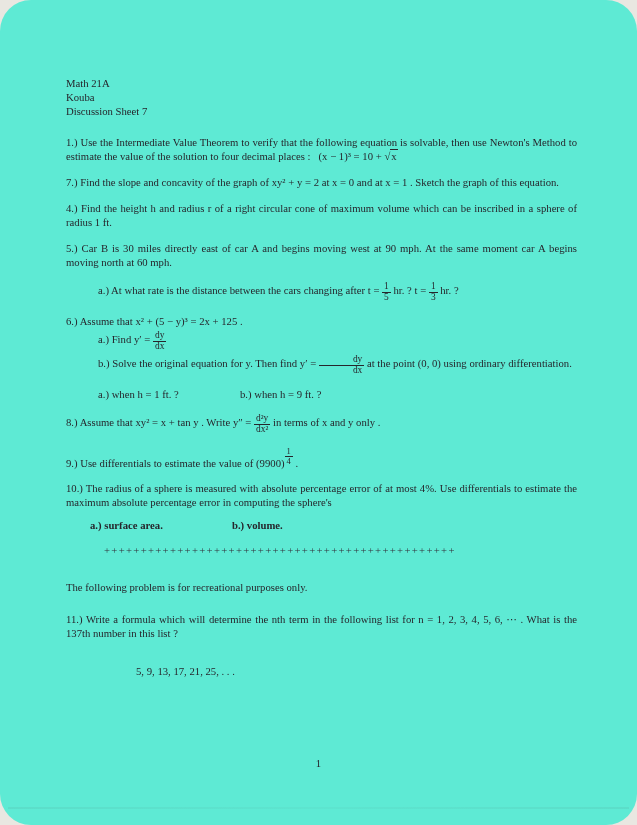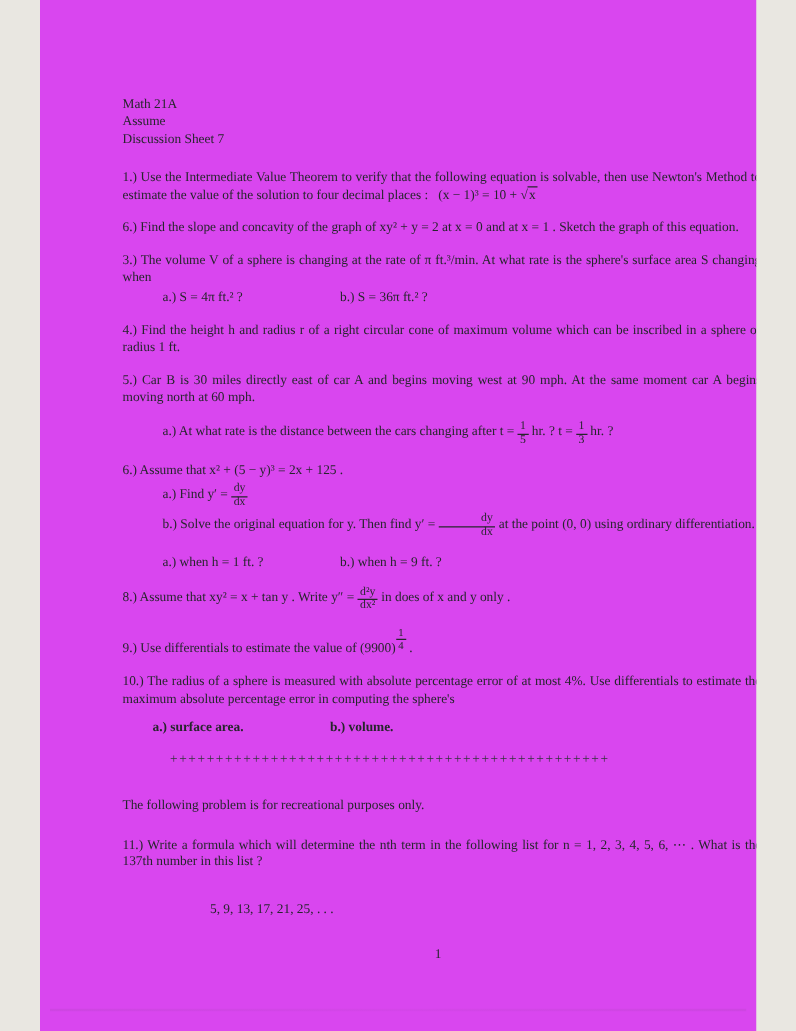--- a/index.html
+++ b/index.html
@@ -1,20 +1,20 @@
 <!DOCTYPE html>
 <html><head>
 <meta charset="utf-8">
 <style>
   html,body{margin:0;padding:0;background:#e9e7e1;}
   .page{
-    position:relative;width:573px;height:825px;margin:0 auto;
-    background:#d946ef;color:#26262c;
+    position:relative;width:637px;height:825px;margin:0 auto;
+    background:#5eead4;color:#26262c;
     font-family:"Liberation Serif","DejaVu Serif",serif;
-    font-size:10.7px;line-height:1.3;overflow:hidden;
+    font-size:10.7px;line-height:1.3;overflow:hidden;border-radius:31px;
   }
   .page::after{
     content:"";position:absolute;left:8px;right:8px;bottom:16px;height:2px;
     background:linear-gradient(90deg,rgba(60,60,60,0.07),rgba(60,60,60,0.03),rgba(60,60,60,0.07));
   }
   .content{position:absolute;left:66px;top:76px;width:511px;}
   .hdr div{line-height:1.32;}
   .problems{margin-top:18px;}
   .problem{margin-top:12px;}
   .problem:first-child{margin-top:0;}
@@ -32,52 +32,48 @@
   .pagenum{position:absolute;left:0;top:757px;width:637px;text-align:center;}
 </style>
 </head>
 <body>
 
 <div class="page">
   <div class="content">
 
     <div class="hdr">
       <div>Math 21A</div>
-      <div>Assume</div>
+      <div>Kouba</div>
       <div>Discussion Sheet 7</div>
     </div>
 
     <div class="problems">
         <div class="problem">
           <div class="pblock just"><span>1.) Use the Intermediate Value Theorem to verify that the following equation is solvable, then use Newton's Method to estimate the value of the solution to four decimal places :&nbsp;&nbsp; (x − 1)³ = 10 + </span><span class="sqrt"><span>√</span><span class="rdx">x</span></span></div>
         </div>
         <div class="problem">
-          <div class="pblock just"><span>6.) Find the slope and concavity of the graph of xy² + y = 2 at x = 0 and at x = 1 . Sketch the graph of this equation.</span></div>
-        </div>
-        <div class="problem">
-          <div class="pblock just"><span>3.) The volume V of a sphere is changing at the rate of π ft.³/min. At what rate is the sphere's surface area S changing when</span></div>
-          <div class="pblock subrow" style="padding-left: 32px;"><span class="sub-item">a.) S = 4π ft.² ?</span><span class="sub-item">b.) S = 36π ft.² ?</span></div>
+          <div class="pblock just"><span>7.) Find the slope and concavity of the graph of xy² + y = 2 at x = 0 and at x = 1 . Sketch the graph of this equation.</span></div>
         </div>
         <div class="problem">
           <div class="pblock just"><span>4.) Find the height h and radius r of a right circular cone of maximum volume which can be inscribed in a sphere of radius 1 ft.</span></div>
         </div>
         <div class="problem">
           <div class="pblock just"><span>5.) Car B is 30 miles directly east of car A and begins moving west at 90 mph. At the same moment car A begins moving north at 60 mph.</span></div>
           <div class="pblock" style="padding-left: 32px; margin-top: 12px;"><span>a.) At what rate is the distance between the cars changing after t = </span><span class="frac"><span class="fn">1</span><span class="fd">5</span></span><span> hr. ? t = </span><span class="frac"><span class="fn">1</span><span class="fd">3</span></span><span> hr. ?</span></div>
         </div>
         <div class="problem">
           <div class="pblock"><span>6.) Assume that x² + (5 − y)³ = 2x + 125 .</span></div>
           <div class="pblock" style="padding-left: 32px; margin-top: 3px;"><span>a.) Find y′ = </span><span class="frac"><span class="fn">dy</span><span class="fd">dx</span></span></div>
           <div class="pblock just" style="text-indent: 32px; margin-top: 3px;"><span>b.) Solve the original equation for y. Then find y′ = </span><span class="frac"><span class="fn">dy</span><span class="fd">dx</span></span><span> at the point (0, 0) using ordinary differentiation.</span></div>
         </div>
         <div class="problem">
           <div class="pblock subrow" style="padding-left: 32px;"><span class="sub-item">a.) when h = 1 ft. ?</span><span class="sub-item">b.) when h = 9 ft. ?</span></div>
         </div>
         <div class="problem">
-          <div class="pblock"><span>8.) Assume that xy² = x + tan y . Write y″ = </span><span class="frac"><span class="fn">d²y</span><span class="fd">dx²</span></span><span> in does of x and y only .</span></div>
+          <div class="pblock"><span>8.) Assume that xy² = x + tan y . Write y″ = </span><span class="frac"><span class="fn">d²y</span><span class="fd">dx²</span></span><span> in terms of x and y only .</span></div>
         </div>
         <div class="problem">
           <div class="pblock"><span>9.) Use differentials to estimate the value of (9900)</span><span class="frac sup"><span class="fn">1</span><span class="fd">4</span></span><span> .</span></div>
         </div>
         <div class="problem">
           <div class="pblock just"><span>10.) The radius of a sphere is measured with absolute percentage error of at most 4%. Use differentials to estimate the maximum absolute percentage error in computing the sphere's</span></div>
           <div class="pblock subrow" style="padding-left: 24px; margin-top: 9px; font-weight: bold;"><span class="sub-item">a.) surface area.</span><span class="sub-item">b.) volume.</span></div>
         </div>
       </div>
 

